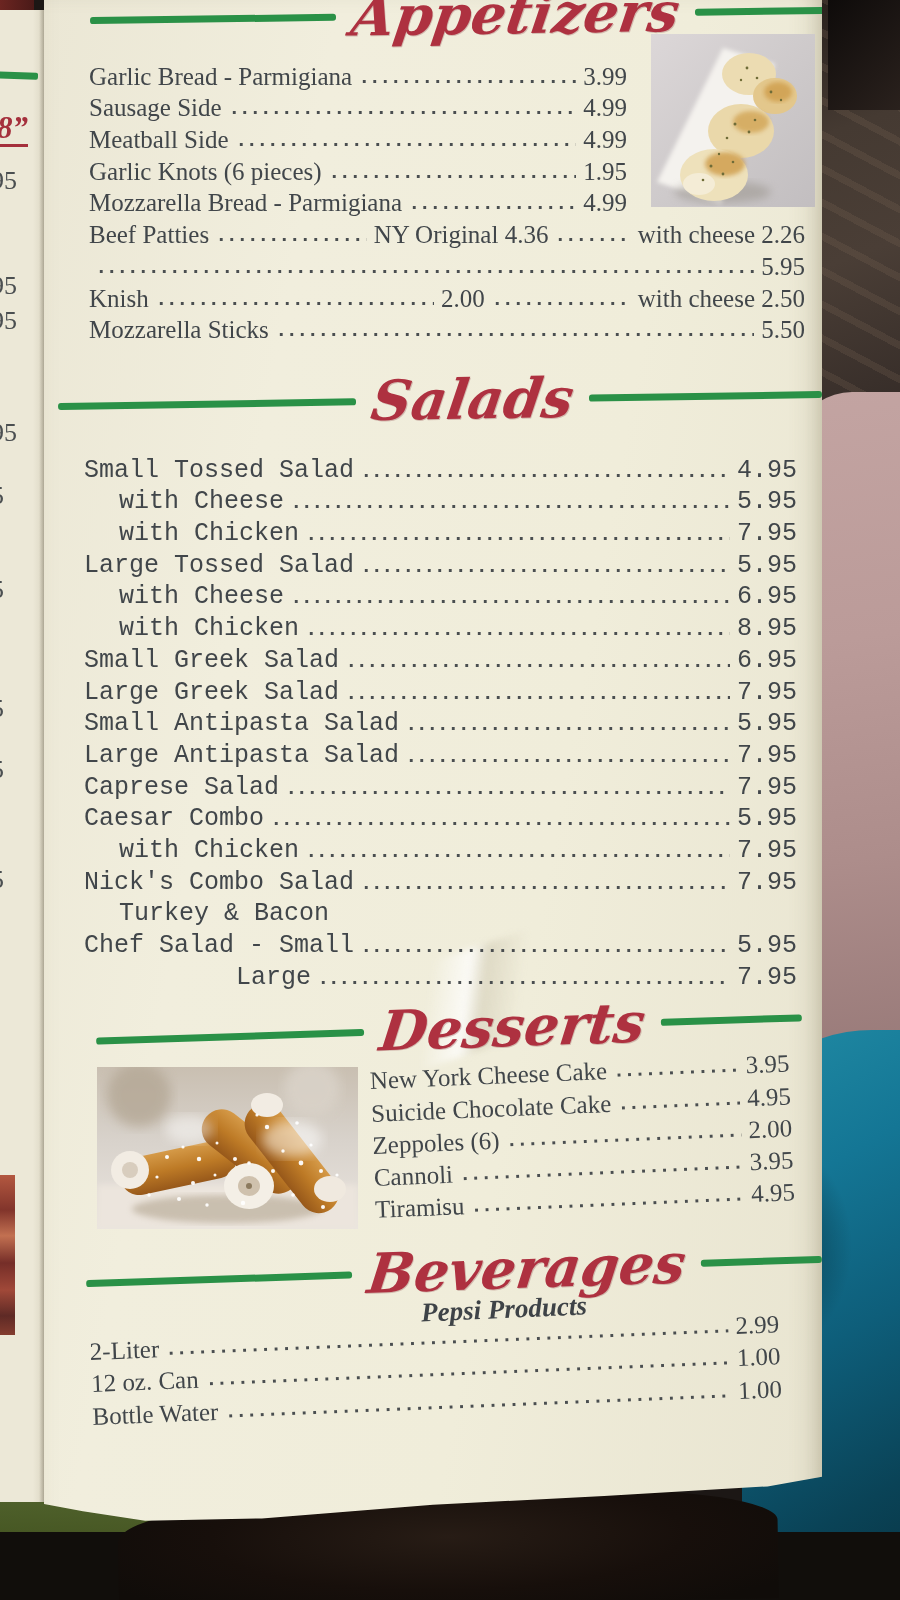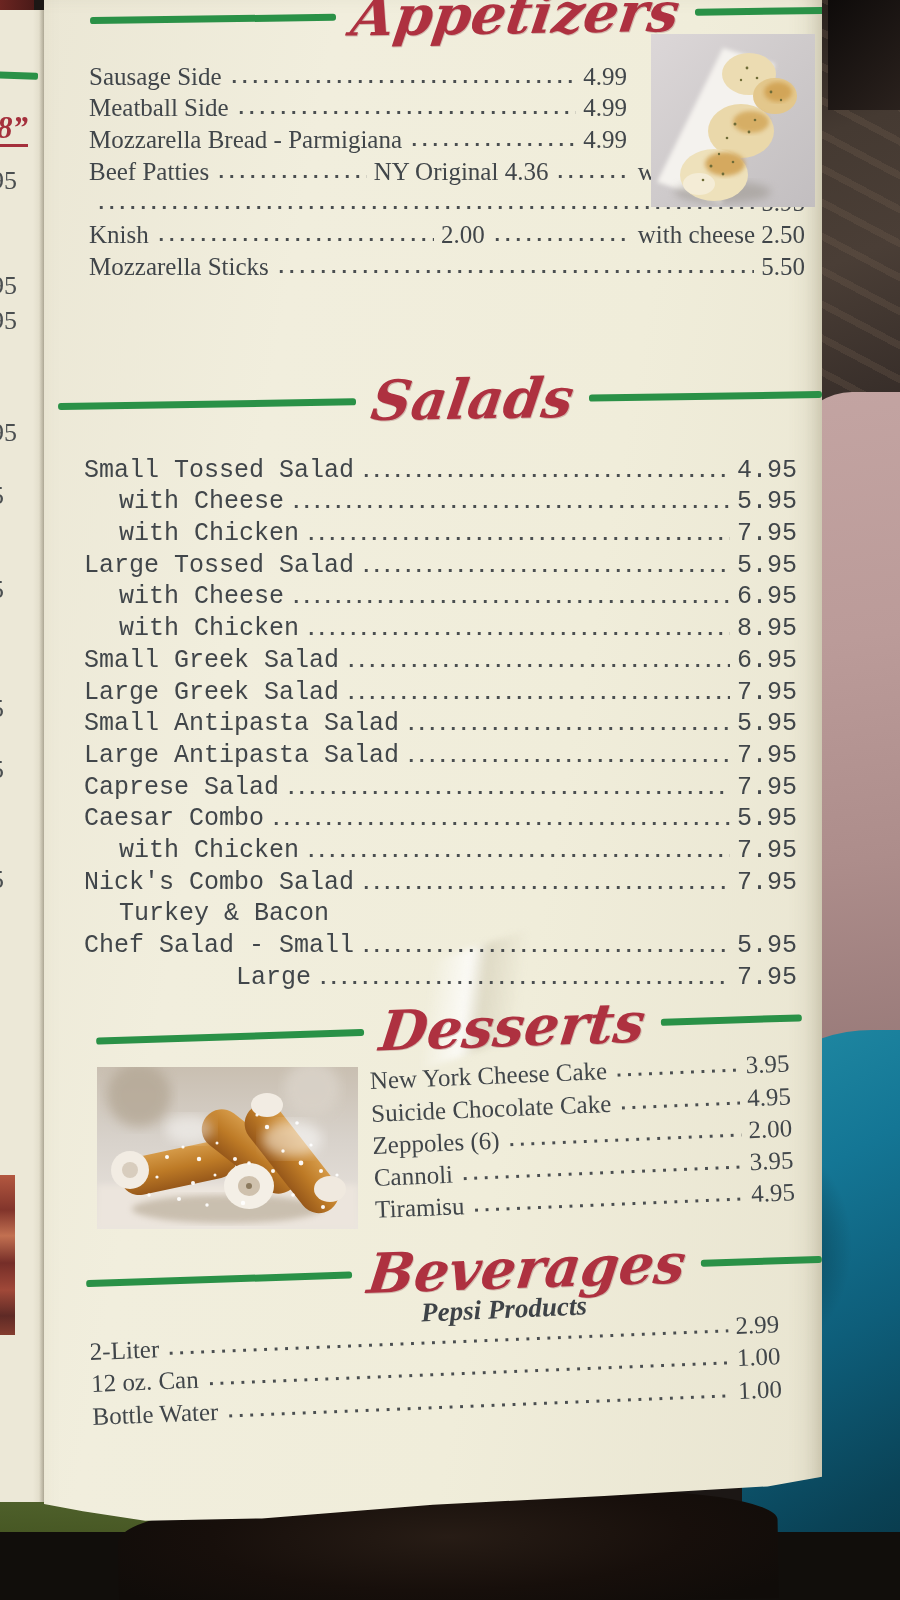--- a/index.html
+++ b/index.html
@@ -121,28 +121,38 @@
   <div id="page">
     <div id="wrinkle"></div>
 
     <div class="heading" id="h-app">
       <div class="hline l"></div>
       <div class="htitle">Appetizers</div>
       <div class="hline r"></div>
     </div>
     <div class="list" id="list-app">
         <div class="row narrow">
+          <span class="name">Garlic Bread - Parmigiana</span>
+          <span class="leader"></span>
+          <span class="price">3.99</span>
+        </div>
+        <div class="row narrow">
           <span class="name">Sausage Side</span>
           <span class="leader"></span>
           <span class="price">4.99</span>
         </div>
         <div class="row narrow">
           <span class="name">Meatball Side</span>
           <span class="leader"></span>
           <span class="price">4.99</span>
+        </div>
+        <div class="row narrow">
+          <span class="name">Garlic Knots (6 pieces)</span>
+          <span class="leader"></span>
+          <span class="price">1.95</span>
         </div>
         <div class="row narrow">
           <span class="name">Mozzarella Bread - Parmigiana</span>
           <span class="leader"></span>
           <span class="price">4.99</span>
         </div>
         <div class="row">
           <span class="name">Beef Patties</span>
           <span class="leader first"></span>
           <span class="mid">NY Original 4.36</span>

